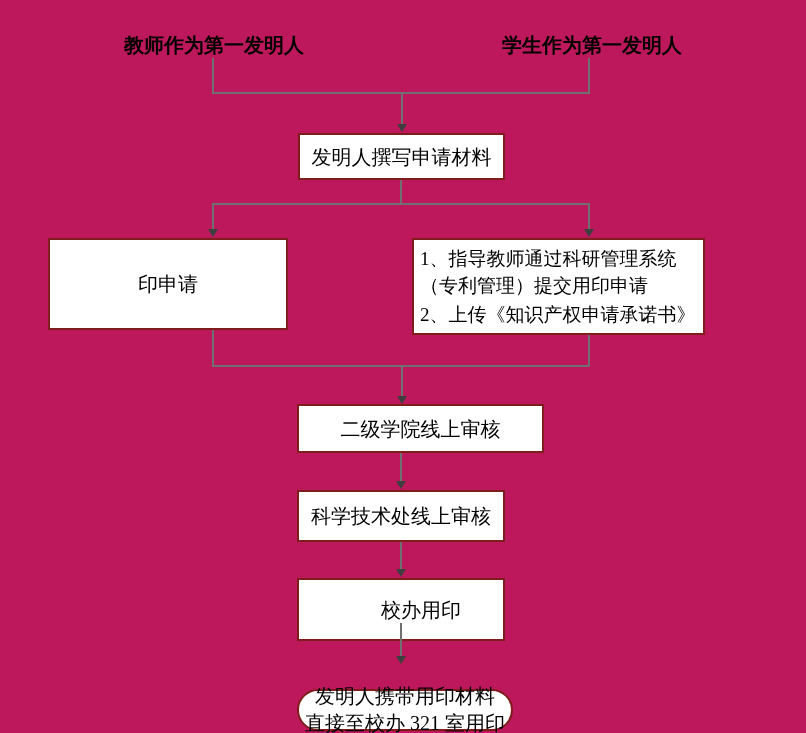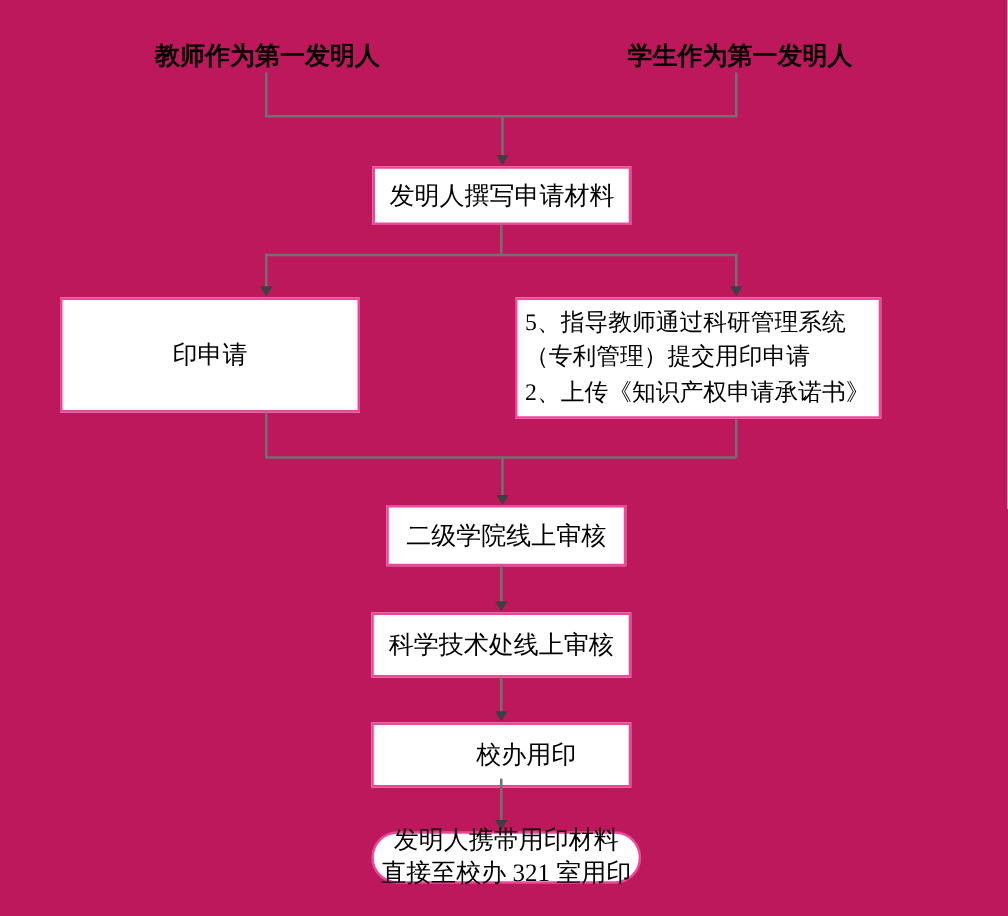--- a/index.html
+++ b/index.html
@@ -32,21 +32,21 @@
     position: absolute;
     width: 0;
     height: 0;
     border-left: 5px solid transparent;
     border-right: 5px solid transparent;
     border-top: 8px solid #3f3f3f;
   }
   .node {
     position: absolute;
     box-sizing: border-box;
-    border: 2px solid #ec4899;
+    border: 2px solid #7f1d1d;
     background: #ffffff;
     display: flex;
     flex-direction: column;
     align-items: center;
     justify-content: center;
     text-align: center;
     font-size: 20px;
     line-height: 28px;
   }
   .node .row { width: 100%; }
@@ -84,51 +84,51 @@
   <div class="ln" style="left:212px; top:203px; width:1.5px; height:27px;"></div>
   <div class="ah" style="left:208px; top:229px;"></div>
   <div class="ln" style="left:588px; top:203px; width:1.5px; height:27px;"></div>
   <div class="ah" style="left:584px; top:229px;"></div>
 
   <div class="node" style="left:48px; top:238px; width:240px; height:92px;">
     <div class="row">印申请</div>
   </div>
 
   <div class="node node-right" style="left:412px; top:238px; width:293px; height:97px;">
-    <div class="row">5、指导教师通过科研管理系统</div>
+    <div class="row">1、指导教师通过科研管理系统</div>
     <div class="row">（专利管理）提交用印申请</div>
     <div class="spacer"></div>
     <div class="row">2、上传《知识产权申请承诺书》</div>
   </div>
 
   <div class="ln" style="left:212px; top:330px; width:1.5px; height:36px;"></div>
   <div class="ln" style="left:588px; top:335px; width:1.5px; height:31px;"></div>
   <div class="ln" style="left:212px; top:365px; width:377px; height:1.5px;"></div>
   <div class="ln" style="left:401px; top:365px; width:1.5px; height:32px;"></div>
   <div class="ah" style="left:397px; top:396px;"></div>
 
-  <div class="node" style="left:309px; top:404px; width:192px; height:49px;">
+  <div class="node" style="left:297px; top:404px; width:247px; height:49px;">
     <div class="row">二级学院线上审核</div>
   </div>
 
   <div class="ln" style="left:400px; top:453px; width:1.5px; height:29px;"></div>
   <div class="ah" style="left:396px; top:481px;"></div>
 
   <div class="node" style="left:297px; top:490px; width:208px; height:52px;">
     <div class="row">科学技术处线上审核</div>
   </div>
 
   <div class="ln" style="left:400px; top:542px; width:1.5px; height:28px;"></div>
   <div class="ah" style="left:396px; top:569px;"></div>
 
-  <div class="node" style="left:297px; top:578px; width:208px; height:52px;padding-left:40px;">
+  <div class="node" style="left:297px; top:578px; width:208px; height:63px;padding-left:40px;">
     <div class="row">校办用印</div>
   </div>
 
   <div class="ln" style="left:400px; top:623px; width:1.5px; height:34px;"></div>
   <div class="ah" style="left:396px; top:656px;"></div>
 
-  <div class="node node-bottom" style="left:297px; top:665px; width:216px; height:42px;border-radius:30px;">
+  <div class="node node-bottom" style="left:297px; top:689px; width:216px; height:42px;border-radius:30px;">
     <div class="row">发明人携带用印材料</div>
     <div class="row">直接至校办 321 室用印</div>
   </div>
 
 </div>
 
 </body></html>

